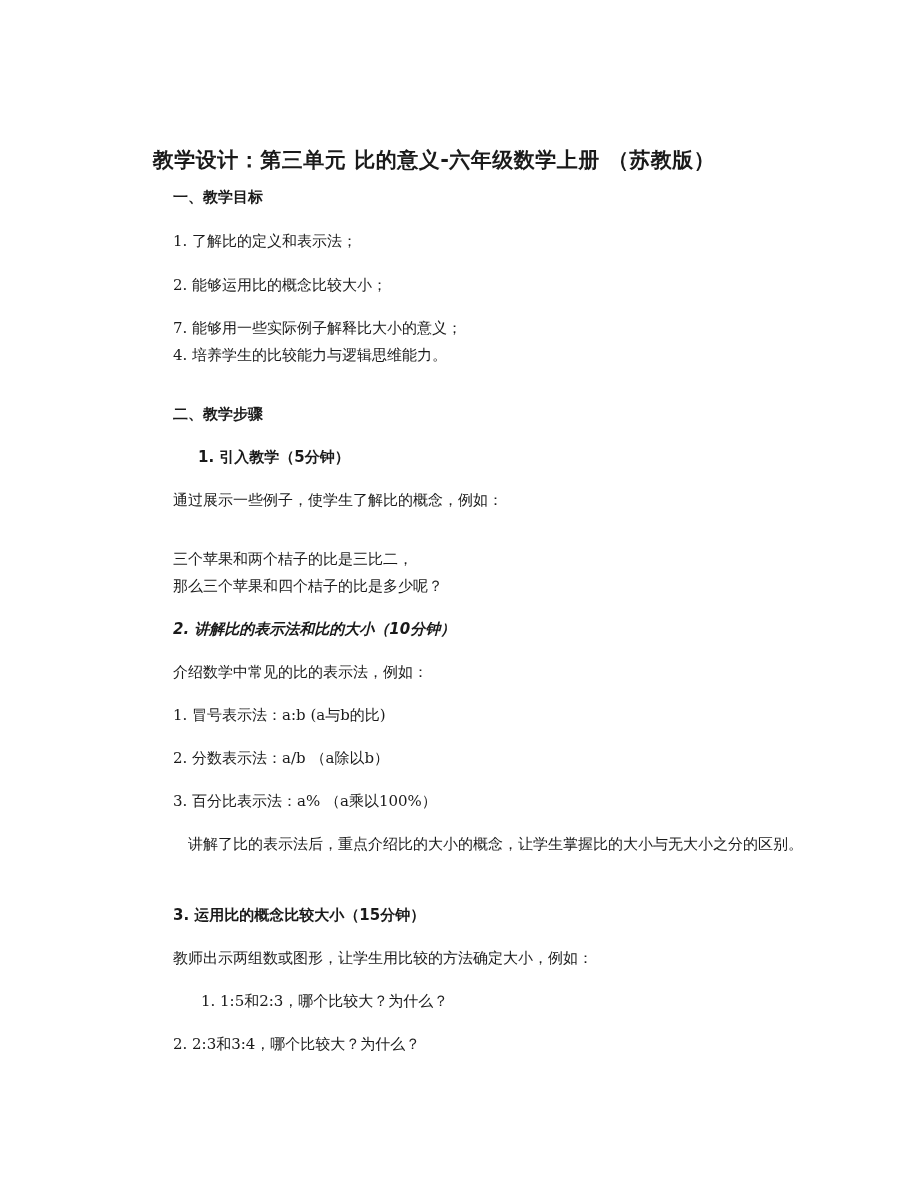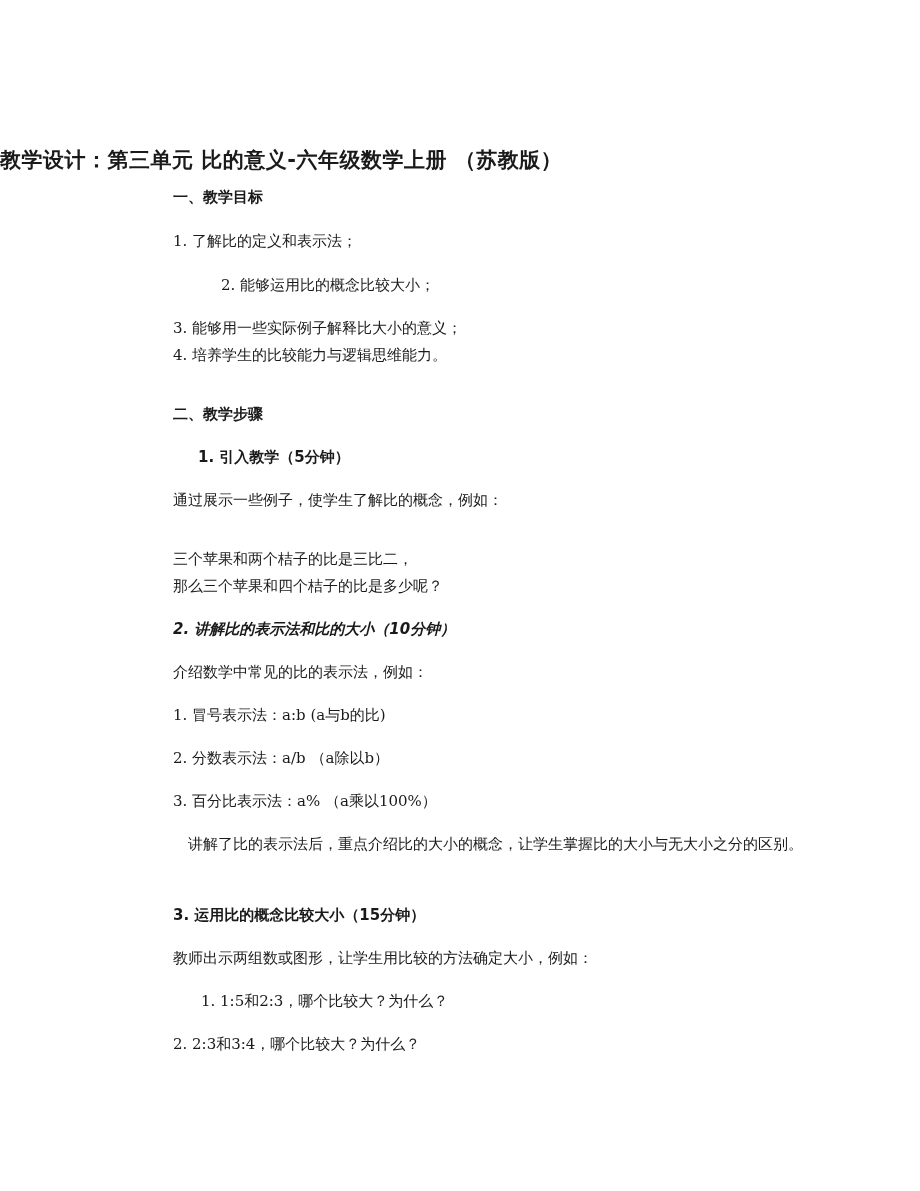--- a/index.html
+++ b/index.html
@@ -1,35 +1,35 @@
 <!DOCTYPE html>
 <html><head>
   <meta charset="utf-8">
   <style>
     html, body { margin: 0; padding: 0; background: #ffffff; }
     body { width: 920px; height: 1191px; position: relative; overflow: hidden;
            font-family: "DejaVu Serif", "Liberation Serif", serif; color: #1a1a1a; }
-    .title { position: absolute; top: 146px; left: 0; width: 868px; 
+    .title { position: absolute; top: 146px; left: 0; width: 868px; text-align: center;
              font-family: "DejaVu Sans", "Liberation Sans", sans-serif; font-weight: bold;
              font-size: 21px; letter-spacing: 0.5px; }
     .line { position: absolute; left: 173px; font-size: 15px; white-space: nowrap; }
     .bold { font-family: "DejaVu Sans", "Liberation Sans", sans-serif; font-weight: bold; }
     .para { position: absolute; left: 173px; width: 630px; font-size: 15px; line-height: 29px;
             text-indent: 0; }
   </style>
 </head>
 <body>
 
 <div>
   <div class="title">教学设计：第三单元 比的意义-六年级数学上册 （苏教版）</div>
 
   <div class="line bold" style="top:188px;">一、教学目标</div>
   <div class="line" style="top:232px;">1. 了解比的定义和表示法；</div>
-  <div class="line" style="top:276px;margin-left:48px;">2. 能够运用比的概念比较大小；</div>
-  <div class="line" style="top:319px;">3. 能够用一些实际例子解释比大小的意义；</div>
+  <div class="line" style="top:276px;">2. 能够运用比的概念比较大小；</div>
+  <div class="line" style="top:319px;">7. 能够用一些实际例子解释比大小的意义；</div>
   <div class="line" style="top:346px;">4. 培养学生的比较能力与逻辑思维能力。</div>
 
   <div class="line bold" style="top:405px;">二、教学步骤</div>
 
   <div class="line bold" style="top:448px;margin-left:25px;">1.  引入教学（5分钟）</div>
   <div class="line" style="top:491px;">通过展示一些例子，使学生了解比的概念，例如：</div>
   <div class="line" style="top:534px;margin-top:16px;">三个苹果和两个桔子的比是三比二，</div>
   <div class="line" style="top:577px;">那么三个苹果和四个桔子的比是多少呢？</div>
 
   <div class="line bold" style="top:620px;font-style:italic;">2.  讲解比的表示法和比的大小（10分钟）</div>

